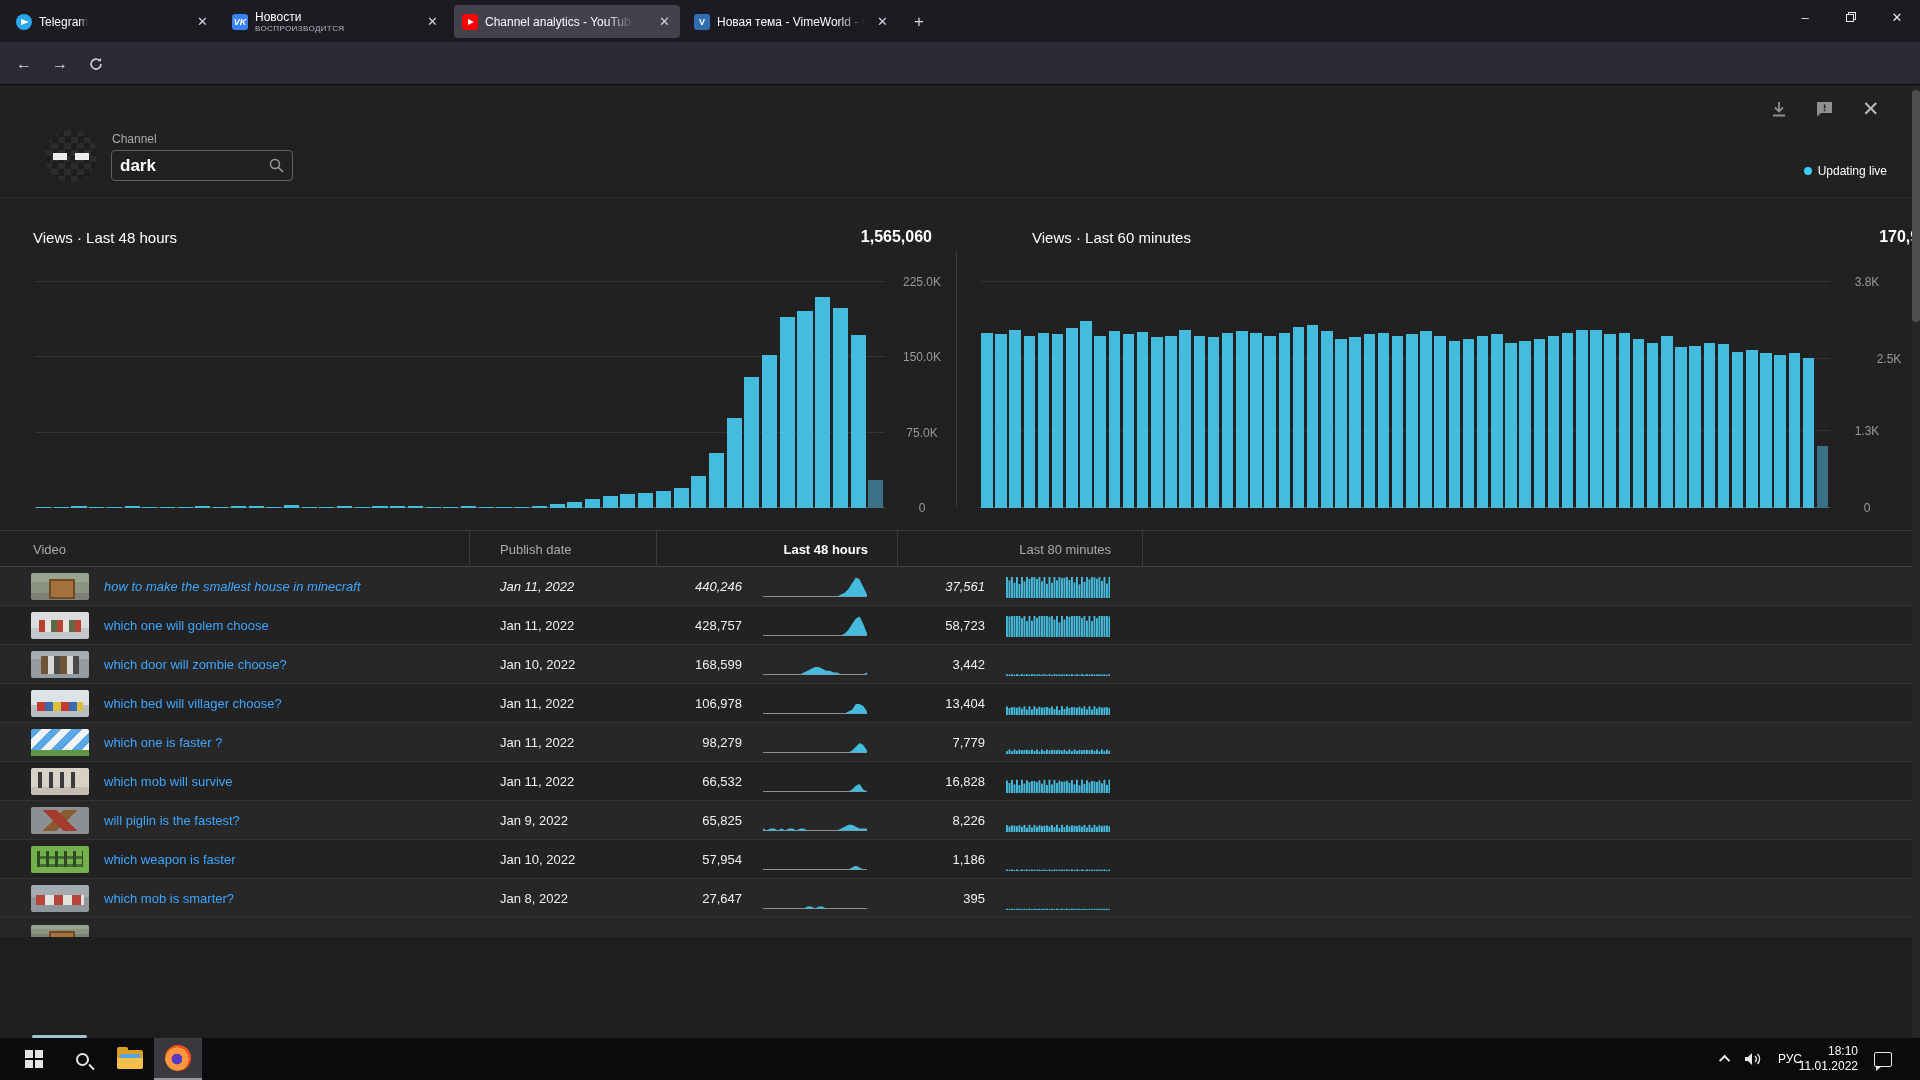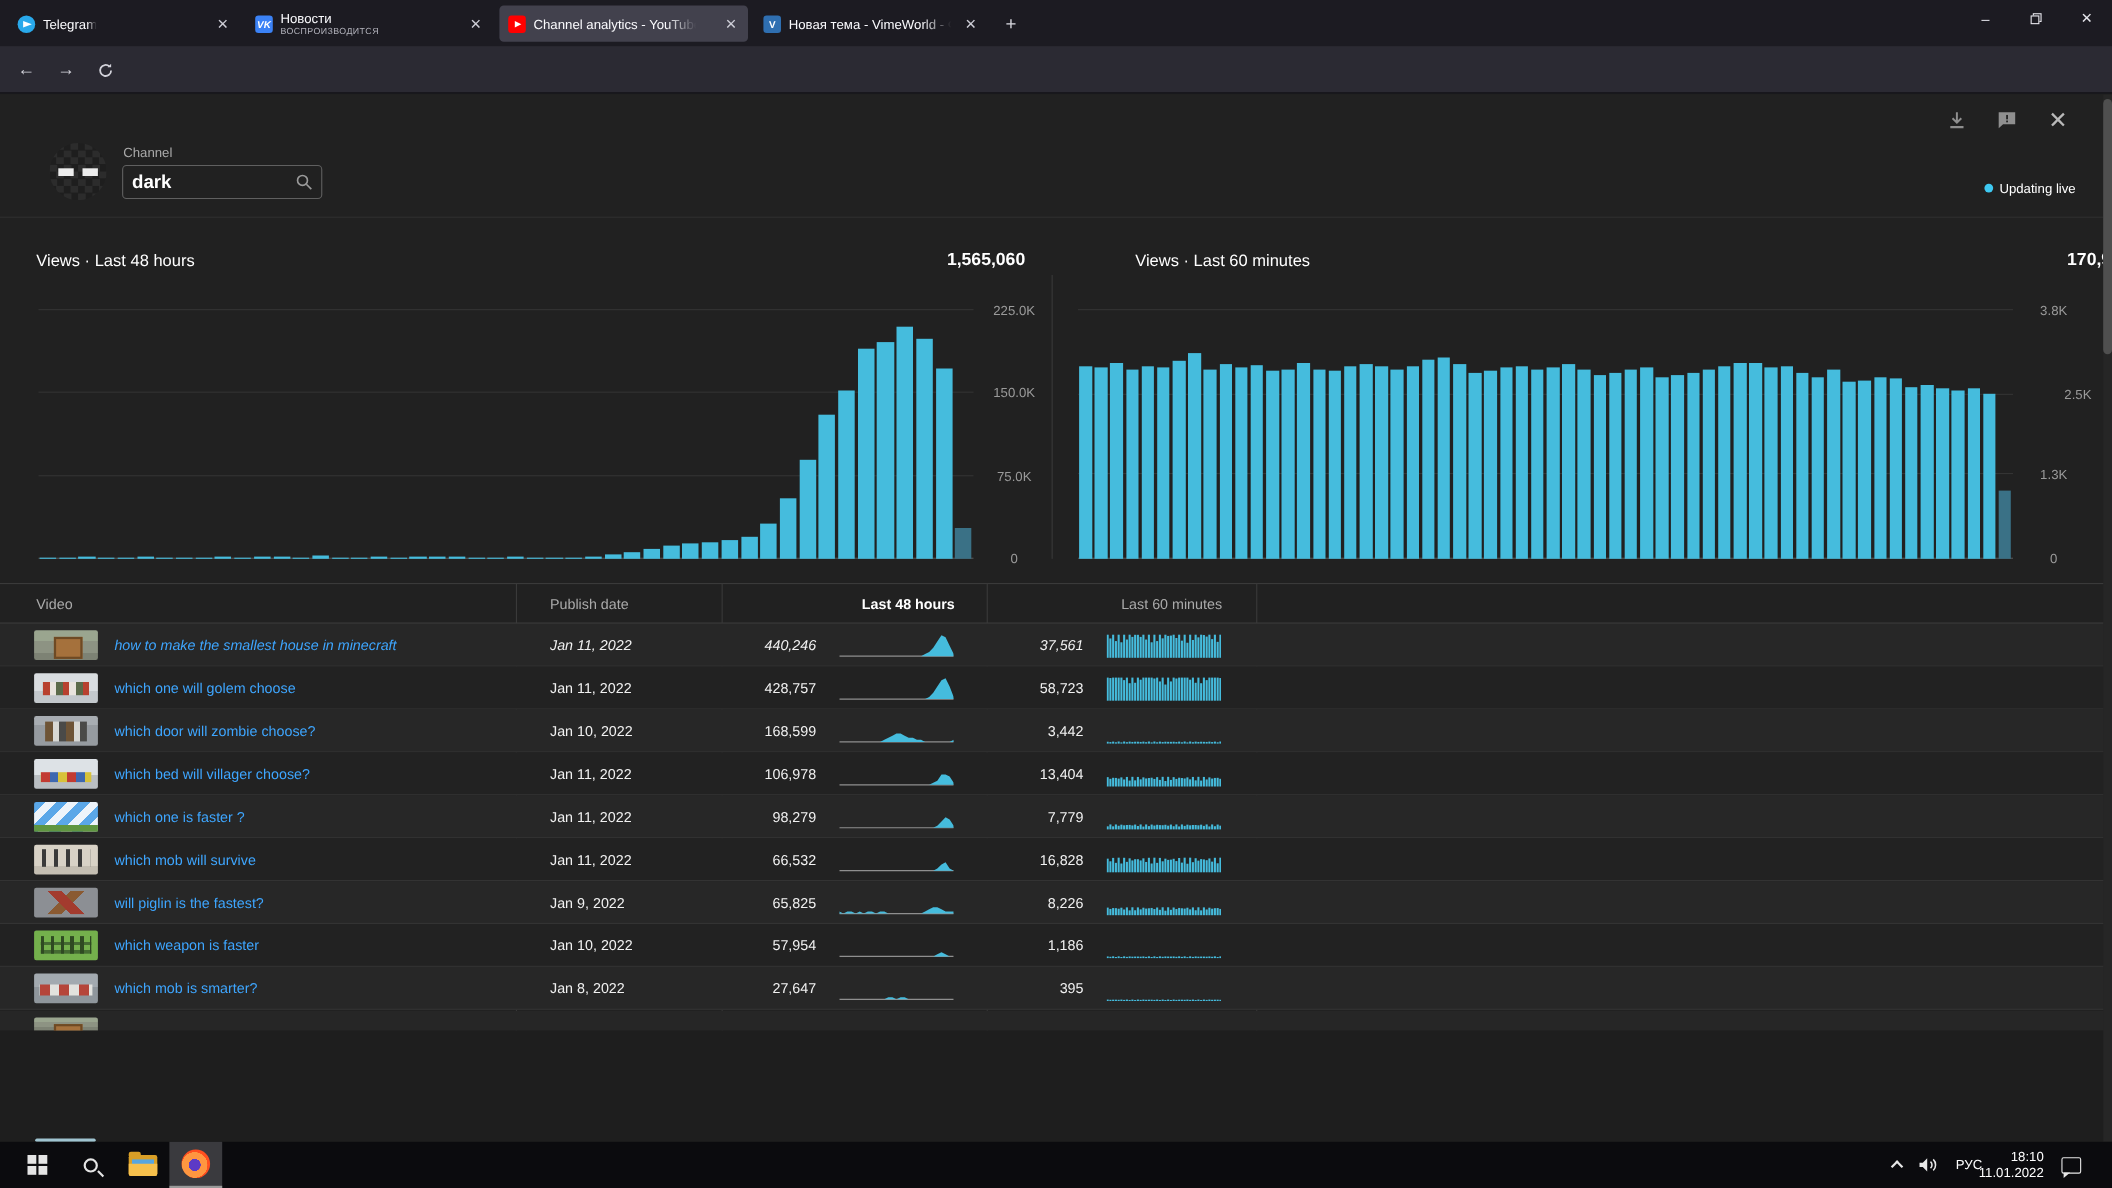--- a/index.html
+++ b/index.html
@@ -403,21 +403,21 @@
         <div class="bar" style="left: 794.333px; width: 11.5667px; height: 153.442px; background: rgb(69, 188, 221);"></div>
         <div class="bar" style="left: 808.5px; width: 11.5667px; height: 154.632px; background: rgb(69, 188, 221);"></div>
         <div class="bar" style="left: 822.667px; width: 11.5667px; height: 149.874px; background: rgb(69, 188, 221);"></div>
         <div class="bar" style="left: 836.833px; width: 11.5667px; height: 62.4474px; background: rgb(58, 113, 134);"></div>
       </div>
 
     <div class="tablehead">
       <div class="h" style="left:33px;">Video</div>
       <div class="h" style="left:500px;">Publish date</div>
       <div class="h" style="left:656px;width:212px;justify-content:flex-end;color:#fff;font-weight:bold;">Last 48 hours</div>
-      <div class="h" style="left:897px;width:214px;justify-content:flex-end;">Last 60 minutes</div>
+      <div class="h" style="left:897px;width:214px;justify-content:flex-end;">Last 80 minutes</div>
     </div>
     <div class="coldiv" style="left:469px;"></div>
     <div class="coldiv" style="left:656px;"></div>
     <div class="coldiv" style="left:897px;"></div>
     <div class="coldiv" style="left:1142px;"></div>
 
     <div id="rows">
         <div class="trow odd" style="top: 481px; font-style: italic;">
     <div class="thumb th0"></div>
     <a class="vtitle" href="#">how to make the smallest house in minecraft</a>

